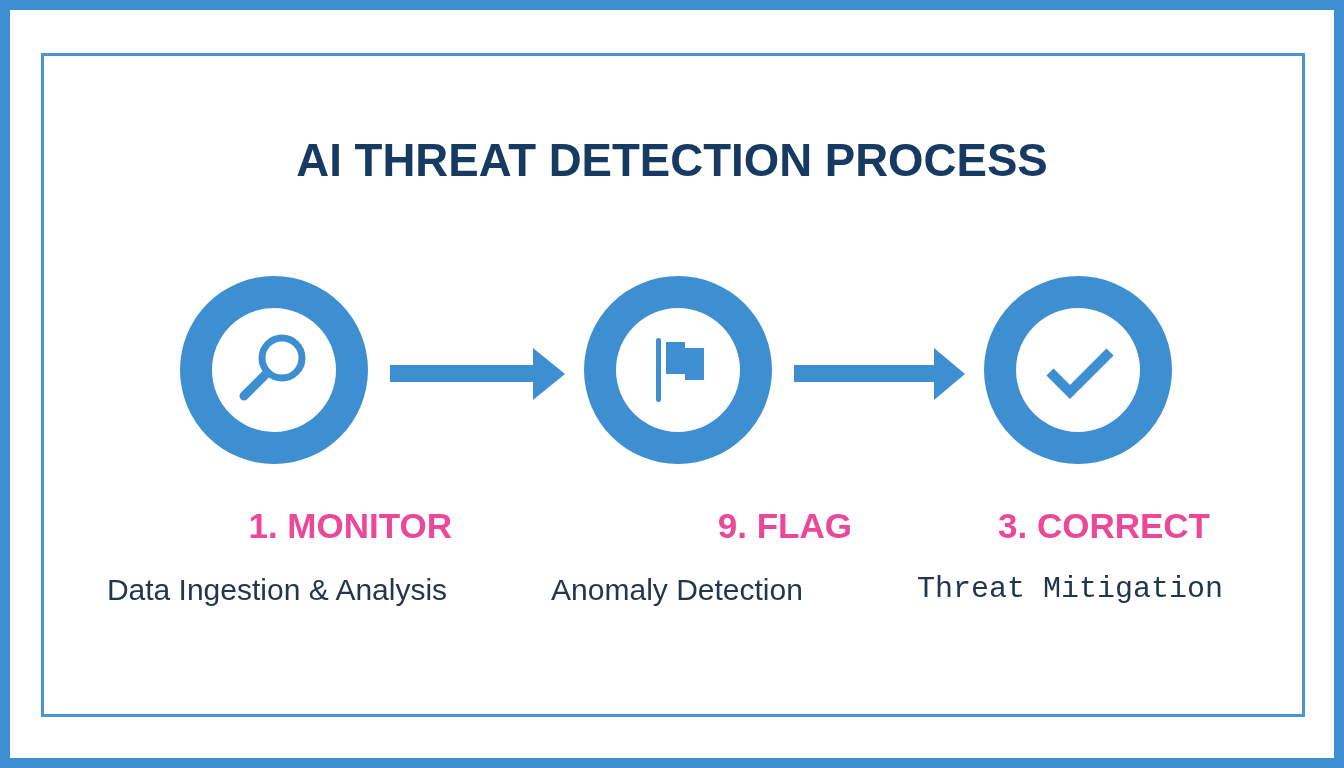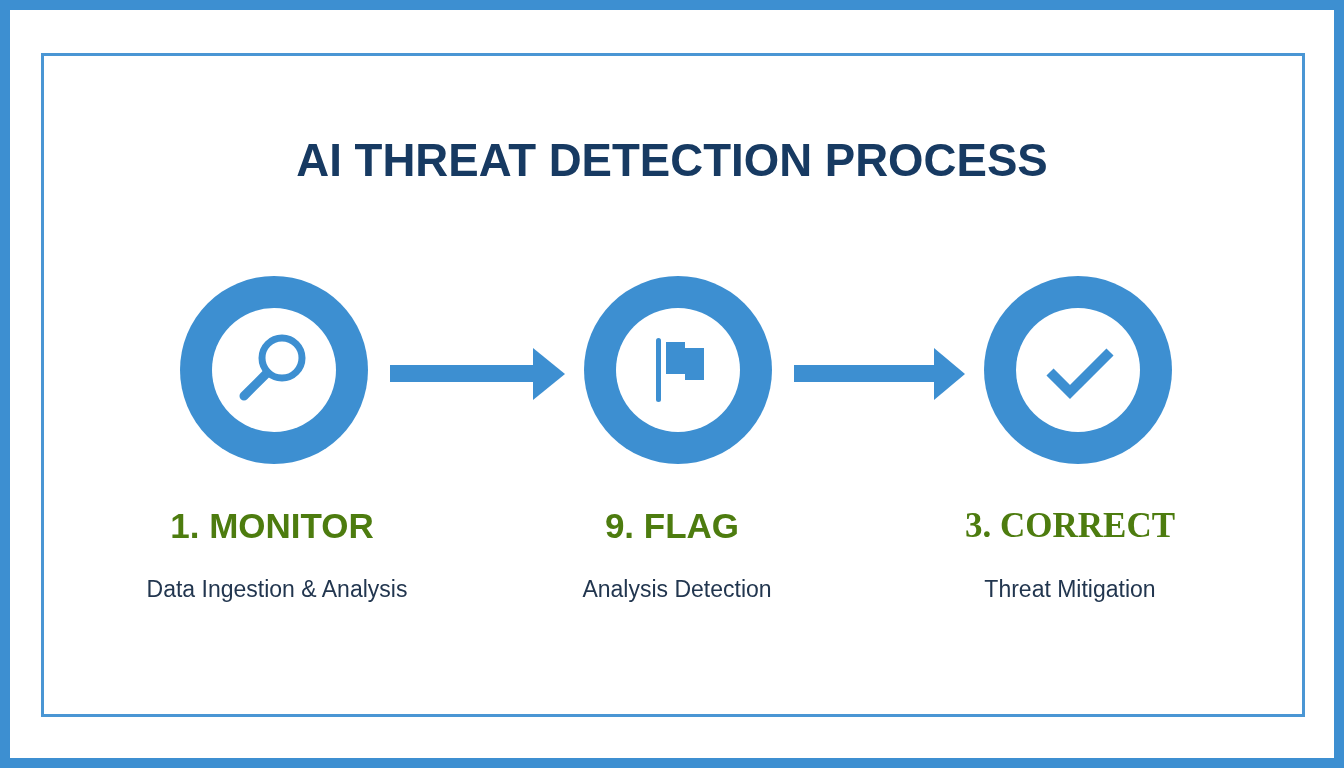--- a/index.html
+++ b/index.html
@@ -25,26 +25,26 @@
     position: absolute; width: 188px; height: 188px; border-radius: 50%;
     background: #3d8fd1; top: 276px;
   }
   .step-circle .inner {
     position: absolute; left: 32px; top: 32px; width: 124px; height: 124px;
     border-radius: 50%; background: #ffffff;
   }
   .step-circle svg { position: absolute; left: 32px; top: 32px; }
   .arrow { position: absolute; top: 346px; }
   .step-label {
-    position: absolute; top: 506px; width: 360px; text-align: center;
-    font-size: 35px; font-weight: bold; color: #4d7c0f;
+    position: absolute; top: 506px; width: 360px; text-align: right;
+    font-size: 35px; font-weight: bold; color: #ec4899;
   }
   .step-desc {
     position: absolute; top: 572px; width: 360px; text-align: center;
-    font-size: 23px; color: #22364f; line-height: 35px;
+    font-size: 30px; color: #22364f; line-height: 35px;
   }
 </style>
 </head>
 <body>
 
 <div class="outer-frame"></div>
 <div class="inner-frame"></div>
 
 <div class="title">AI THREAT DETECTION PROCESS</div>
 
@@ -78,18 +78,18 @@
   <div class="inner"></div>
   <svg width="124" height="124" viewBox="0 0 124 124">
     <polyline points="34,64 54,84 94,44" fill="none" stroke="#3d8fd1" stroke-width="10"></polyline>
   </svg>
 </div>
 
 <div class="step-label" style="left:92px;">1. MONITOR</div>
 <div class="step-desc" style="left:97px;">Data Ingestion &amp; Analysis</div>
 
 <div class="step-label" style="left:492px;">9. FLAG</div>
-<div class="step-desc" style="left:497px;">Analysis Detection</div>
+<div class="step-desc" style="left:497px;">Anomaly Detection</div>
 
-<div class="step-label" style="left:890px;font-family:Liberation Serif, serif;">3. CORRECT</div>
-<div class="step-desc" style="left:890px;">
+<div class="step-label" style="left:850px;">3. CORRECT</div>
+<div class="step-desc" style="left:890px;font-family:Liberation Mono, monospace;">
   <div>Threat Mitigation</div>
 </div>
 
 </body></html>

